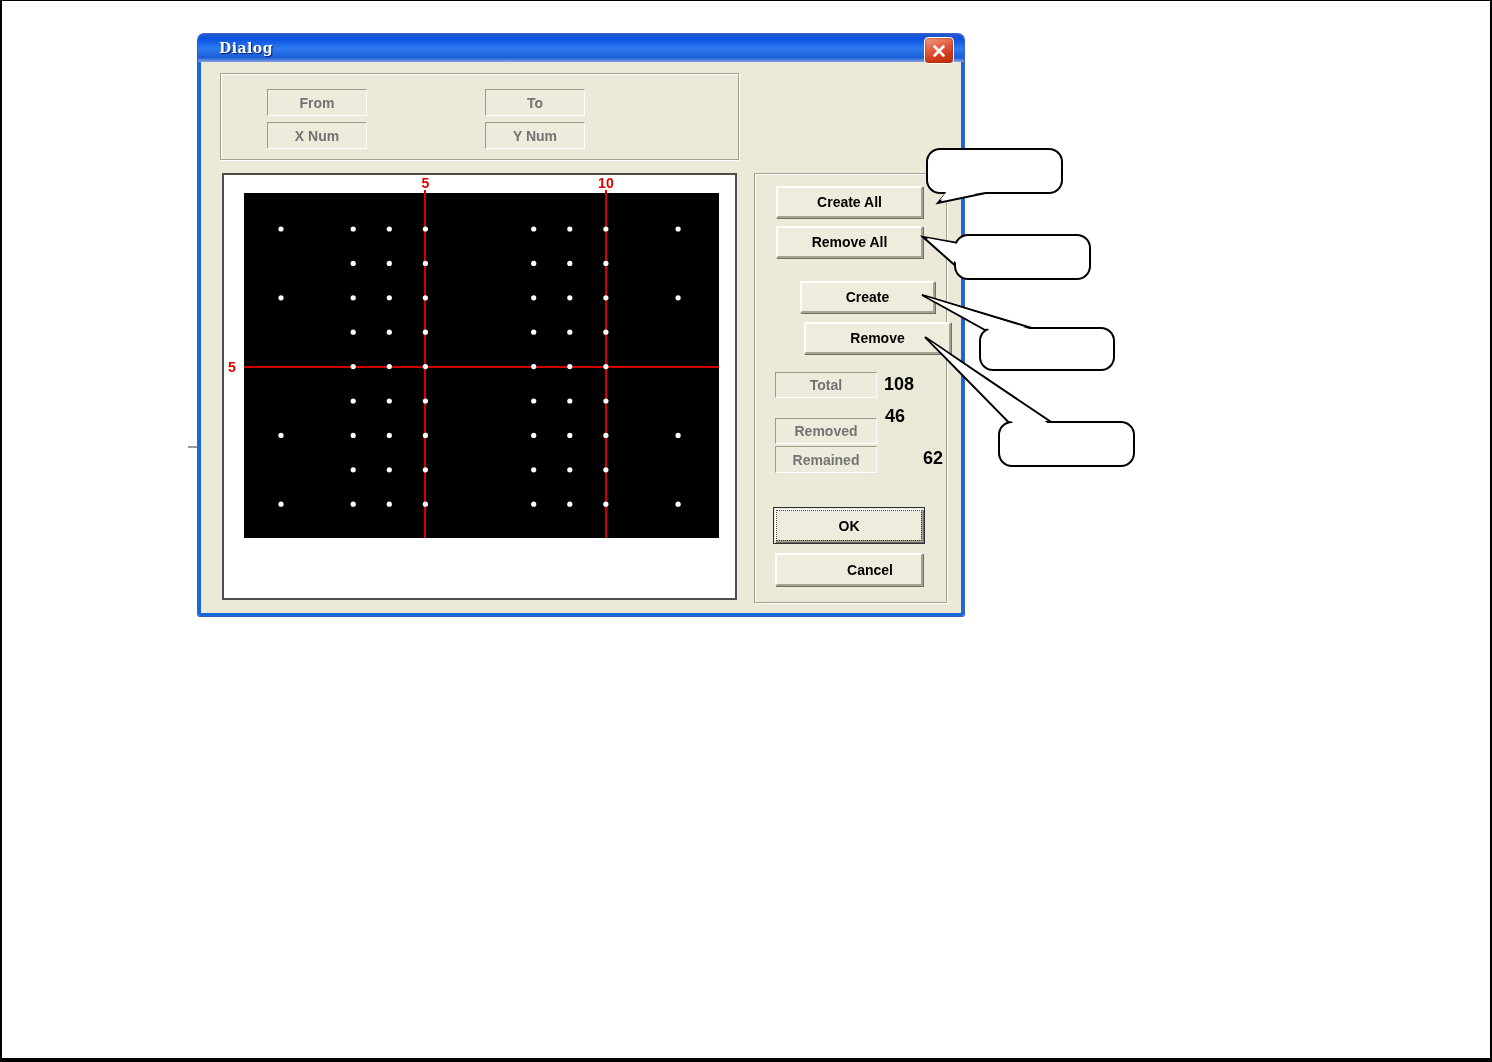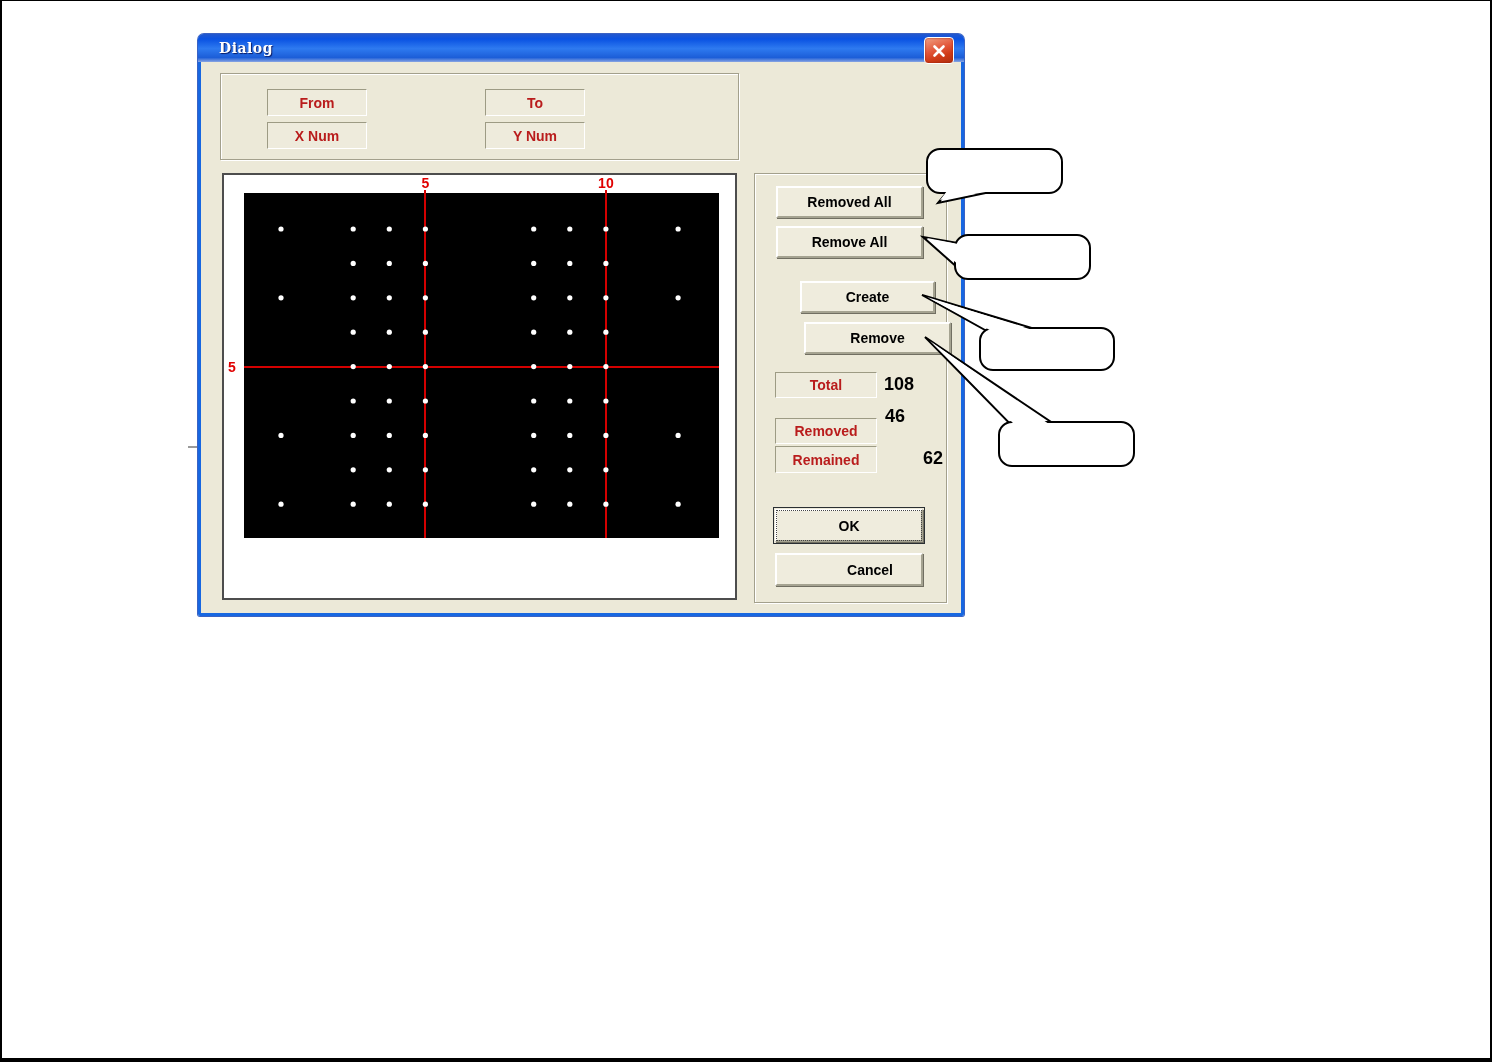--- a/index.html
+++ b/index.html
@@ -53,21 +53,21 @@
     border:1px solid #a3a08c;
     box-shadow:1px 1px 0 #ffffff, inset 1px 1px 0 #ffffff;
     background:#ece9d8;
   }
   
   .label-box{
     position:absolute;background:#eeebdc;
     border-top:1px solid #9d9b84;border-left:1px solid #9d9b84;
     border-bottom:1px solid #ffffff;border-right:1px solid #ffffff;
     display:flex;align-items:center;justify-content:center;
-    font-weight:bold;font-size:14px;color:#b91c1c;
+    font-weight:bold;font-size:14px;color:#737373;
   }
   
   .btn{
     position:absolute;background:#efecdd;
     border:2px solid;border-color:#ffffff #a5a391 #a5a391 #ffffff;
     box-shadow:1px 1px 0 #716f62;
     display:flex;align-items:center;justify-content:center;
     font-weight:bold;font-size:14px;color:#000;
     cursor:pointer;box-sizing:border-box;
   }
@@ -191,21 +191,21 @@
             <circle cx="309.70000000000005" cy="329.2" r="2.6" fill="#ffffff"></circle>
             <circle cx="345.8" cy="329.2" r="2.6" fill="#ffffff"></circle>
             <circle cx="381.90000000000003" cy="329.2" r="2.6" fill="#ffffff"></circle>
             <circle cx="454.1" cy="329.2" r="2.6" fill="#ffffff"></circle>
           </g>
         </svg>
     </div>
 
     <div class="groupbox" style="left:556px;top:139px;width:191px;height:428px;"></div>
 
-    <button class="btn" style="left:578px;top:152px;width:147px;height:32px;">Removed All</button>
+    <button class="btn" style="left:578px;top:152px;width:147px;height:32px;">Create All</button>
     <button class="btn" style="left:578px;top:192px;width:147px;height:32px;">Remove All</button>
     <button class="btn" style="left:602px;top:247px;width:135px;height:32px;">Create</button>
     <button class="btn" style="left:578px;top:288px;width:147px;height:32px;margin-left:28px;">Remove</button>
 
     <div class="label-box" style="left:577px;top:338px;width:100px;height:24px;">Total</div>
     <div class="stat-value" style="left:686px;top:340px;">108</div>
 
     <div class="label-box" style="left:577px;top:384px;width:100px;height:24px;">Removed</div>
     <div class="stat-value" style="left:687px;top:372px;">46</div>
 

